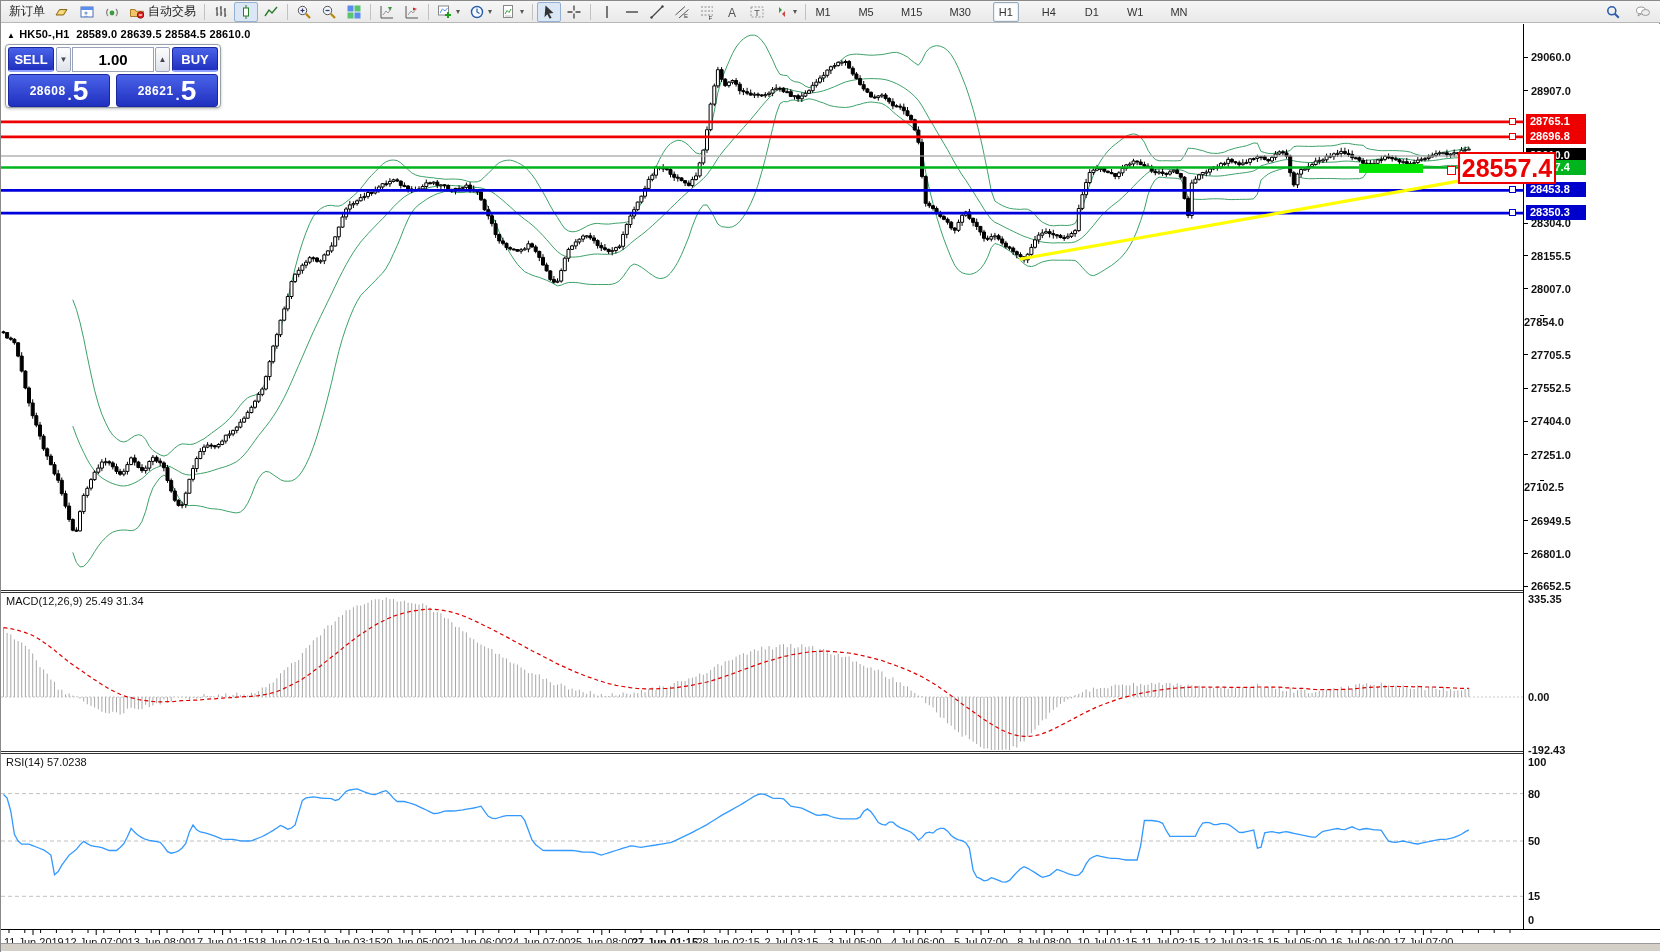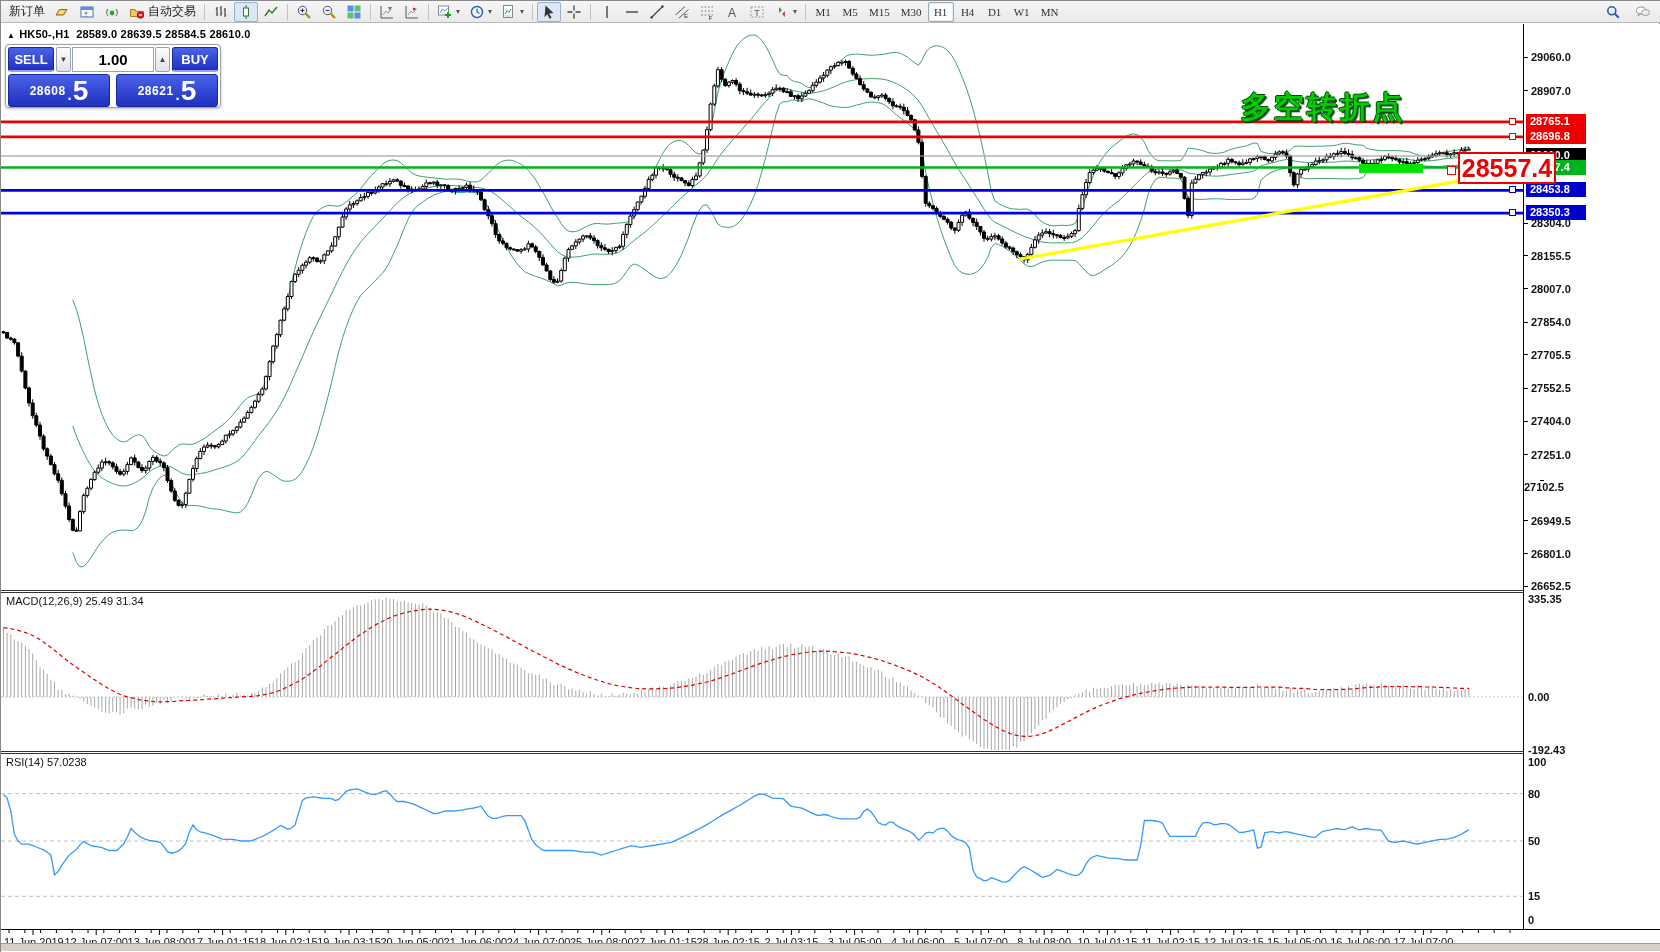--- a/index.html
+++ b/index.html
@@ -14,21 +14,21 @@
              display:flex; align-items:center; padding:0 4px; gap:1px; z-index:50; }
   .tbtn { height:20px; min-width:22px; display:flex; align-items:center; justify-content:center;
           gap:3px; padding:0 3px; border:1px solid transparent; border-radius:2px;
           font-size:12px; color:#222; background:transparent; cursor:default; }
   .tbtn.active { background:#dbe7f5; border-color:#94b0d2; }
   .tbtn .lbl { white-space:nowrap; }
   .tbtn .caret { font-size:8px; color:#555; }
   .tsep { width:1px; height:16px; background:#c2c2c2; margin:0 3px; }
   .ticon { width:16px; height:16px; display:inline-block; }
   .ticon svg { width:16px; height:16px; display:block; }
-  #tf-group { display:flex; gap:1px;font-family:Liberation Serif, serif; }
+  #tf-group { display:flex; gap:17px; }
   .tfbtn { height:20px; min-width:26px; padding:0 4px; font-size:11px; color:#333;
            display:flex; align-items:center; justify-content:center;
            border:1px solid transparent; border-radius:2px; }
   .tfbtn.active { background:#fdfdfd; border-color:#9ab; box-shadow:inset 0 0 2px #bcd; }
   #toolbar-right { position:absolute; right:6px; top:1px; display:flex; gap:6px; }
 
   
   #chartwin { position:absolute; left:0; top:23px; width:1660px; height:929px; background:#fff; }
   #symbolbar { position:absolute; left:6px; top:4px; font-size:11px; font-weight:bold;
                color:#000; z-index:30; letter-spacing:.2px; }
@@ -438,21 +438,21 @@
           <span>28304.0</span>
         </div>
         <div class="ptick" style="top: 224.89px;">
           <span class="dash"></span>
           <span>28155.5</span>
         </div>
         <div class="ptick" style="top: 257.527px;">
           <span class="dash"></span>
           <span>28007.0</span>
         </div>
-        <div class="ptick" style="top: 291.154px;">
+        <div class="ptick" style="top: 291.154px; flex-direction: column;">
           <span class="dash"></span>
           <span>27854.0</span>
         </div>
         <div class="ptick" style="top: 323.791px;">
           <span class="dash"></span>
           <span>27705.5</span>
         </div>
         <div class="ptick" style="top: 357.418px;">
           <span class="dash"></span>
           <span>27552.5</span>
@@ -485,38 +485,37 @@
         <div class="plabel" style="top: 104.923px; background: rgb(238, 0, 0);">28696.8</div>
         <div class="plabel" style="top: 124px; background: rgb(0, 0, 0);">28610.0</div>
         <div class="plabel" style="top: 135.56px; background: rgb(0, 180, 30);">28557.4</div>
         <div class="plabel" style="top: 158.33px; background: rgb(0, 0, 204);">28453.8</div>
         <div class="plabel" style="top: 181.077px; background: rgb(0, 0, 204);">28350.3</div>
       </div>
 
     <div class="ind-label" style="top:571px;">MACD(12,26,9) 25.49 31.34</div>
     <div class="ind-label" style="top:732px;">RSI(14) 57.0238</div>
 
-    <div id="annotation">多空转折点</div>
     <div id="price-tag">28557.4</div>
 
     <div id="time-axis">
       <svg id="time-ticks" viewBox="0 0 1660 6">
           <path d="M8.0,0V3M23.8,0V3M39.6,0V3M55.4,0V3M71.2,0V3M87.0,0V3M102.8,0V3M118.6,0V3M134.4,0V3M150.2,0V3M166.0,0V3M181.8,0V3M197.6,0V3M213.4,0V3M229.2,0V3M245.0,0V3M260.8,0V3M276.6,0V3M292.4,0V3M308.2,0V3M324.0,0V3M339.8,0V3M355.6,0V3M371.4,0V3M387.2,0V3M403.0,0V3M418.8,0V3M434.6,0V3M450.4,0V3M466.2,0V3M482.0,0V3M497.8,0V3M513.6,0V3M529.4,0V3M545.2,0V3M561.0,0V3M576.8,0V3M592.6,0V3M608.4,0V3M624.2,0V3M640.0,0V3M655.8,0V3M671.6,0V3M687.4,0V3M703.2,0V3M719.0,0V3M734.8,0V3M750.6,0V3M766.4,0V3M782.2,0V3M798.0,0V3M813.8,0V3M829.6,0V3M845.4,0V3M861.2,0V3M877.0,0V3M892.8,0V3M908.6,0V3M924.4,0V3M940.2,0V3M956.0,0V3M971.8,0V3M987.6,0V3M1003.4,0V3M1019.2,0V3M1035.0,0V3M1050.8,0V3M1066.6,0V3M1082.4,0V3M1098.2,0V3M1114.0,0V3M1129.8,0V3M1145.6,0V3M1161.4,0V3M1177.2,0V3M1193.0,0V3M1208.8,0V3M1224.6,0V3M1240.4,0V3M1256.2,0V3M1272.0,0V3M1287.8,0V3M1303.6,0V3M1319.4,0V3M1335.2,0V3M1351.0,0V3M1366.8,0V3M1382.6,0V3M1398.4,0V3M1414.2,0V3M1430.0,0V3M1445.8,0V3M1461.6,0V3M1477.4,0V3M1493.2,0V3M1509.0,0V3M32.0,0V5M95.2,0V5M158.4,0V5M221.6,0V5M284.8,0V5M348.0,0V5M411.2,0V5M474.4,0V5M537.6,0V5M600.8,0V5M664.0,0V5M727.2,0V5M790.4,0V5M853.6,0V5M916.8,0V5M980.0,0V5M1043.2,0V5M1106.4,0V5M1169.6,0V5M1232.8,0V5M1296.0,0V5M1359.2,0V5M1422.4,0V5" stroke="#000" stroke-width="1" fill="none"></path>
         </svg>
     <div class="tlabel first" style="left: 3px;">11 Jun 2019</div>
         <div class="tlabel" style="left: 95.2px;">12 Jun 07:00</div>
         <div class="tlabel" style="left: 158.4px;">13 Jun 08:00</div>
         <div class="tlabel" style="left: 221.6px;">17 Jun 01:15</div>
         <div class="tlabel" style="left: 284.8px;">18 Jun 02:15</div>
         <div class="tlabel" style="left: 348px;">19 Jun 03:15</div>
         <div class="tlabel" style="left: 411.2px;">20 Jun 05:00</div>
         <div class="tlabel" style="left: 474.4px;">21 Jun 06:00</div>
         <div class="tlabel" style="left: 537.6px;">24 Jun 07:00</div>
         <div class="tlabel" style="left: 600.8px;">25 Jun 08:00</div>
-        <div class="tlabel" style="left: 664px;">27 Jun 01:15</div>
+        <div class="tlabel" style="left: 664px; font-weight: bold;">27 Jun 01:15</div>
         <div class="tlabel" style="left: 727.2px;">28 Jun 02:15</div>
         <div class="tlabel" style="left: 790.4px;">2 Jul 03:15</div>
         <div class="tlabel" style="left: 853.6px;">3 Jul 05:00</div>
         <div class="tlabel" style="left: 916.8px;">4 Jul 06:00</div>
         <div class="tlabel" style="left: 980px;">5 Jul 07:00</div>
         <div class="tlabel" style="left: 1043.2px;">8 Jul 08:00</div>
         <div class="tlabel" style="left: 1106.4px;">10 Jul 01:15</div>
         <div class="tlabel" style="left: 1169.6px;">11 Jul 02:15</div>
         <div class="tlabel" style="left: 1232.8px;">12 Jul 03:15</div>
         <div class="tlabel" style="left: 1296px;">15 Jul 05:00</div>

